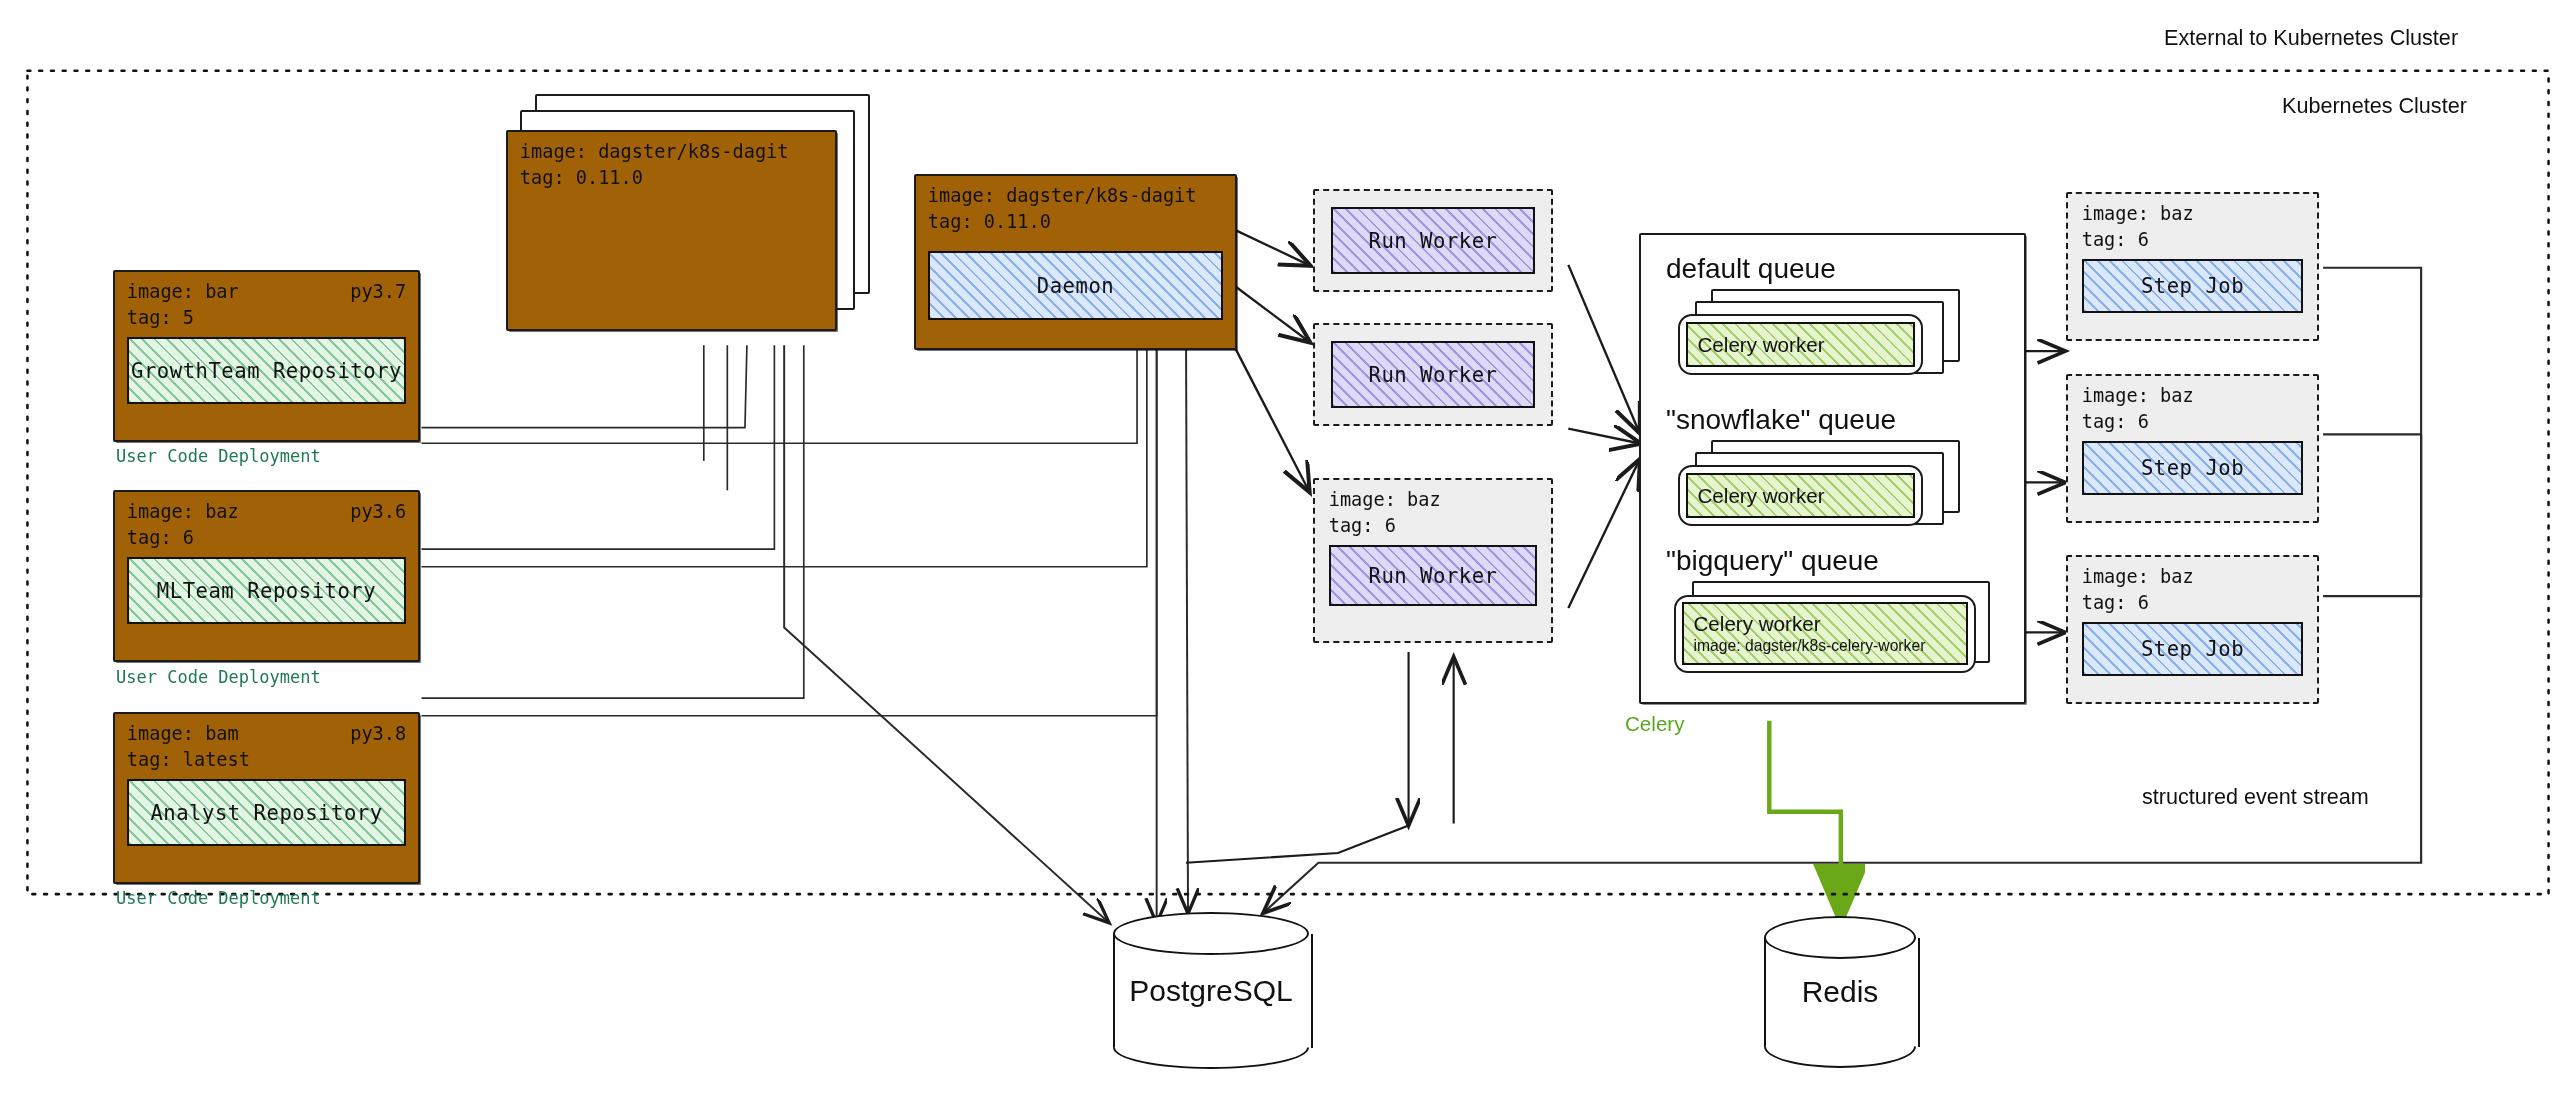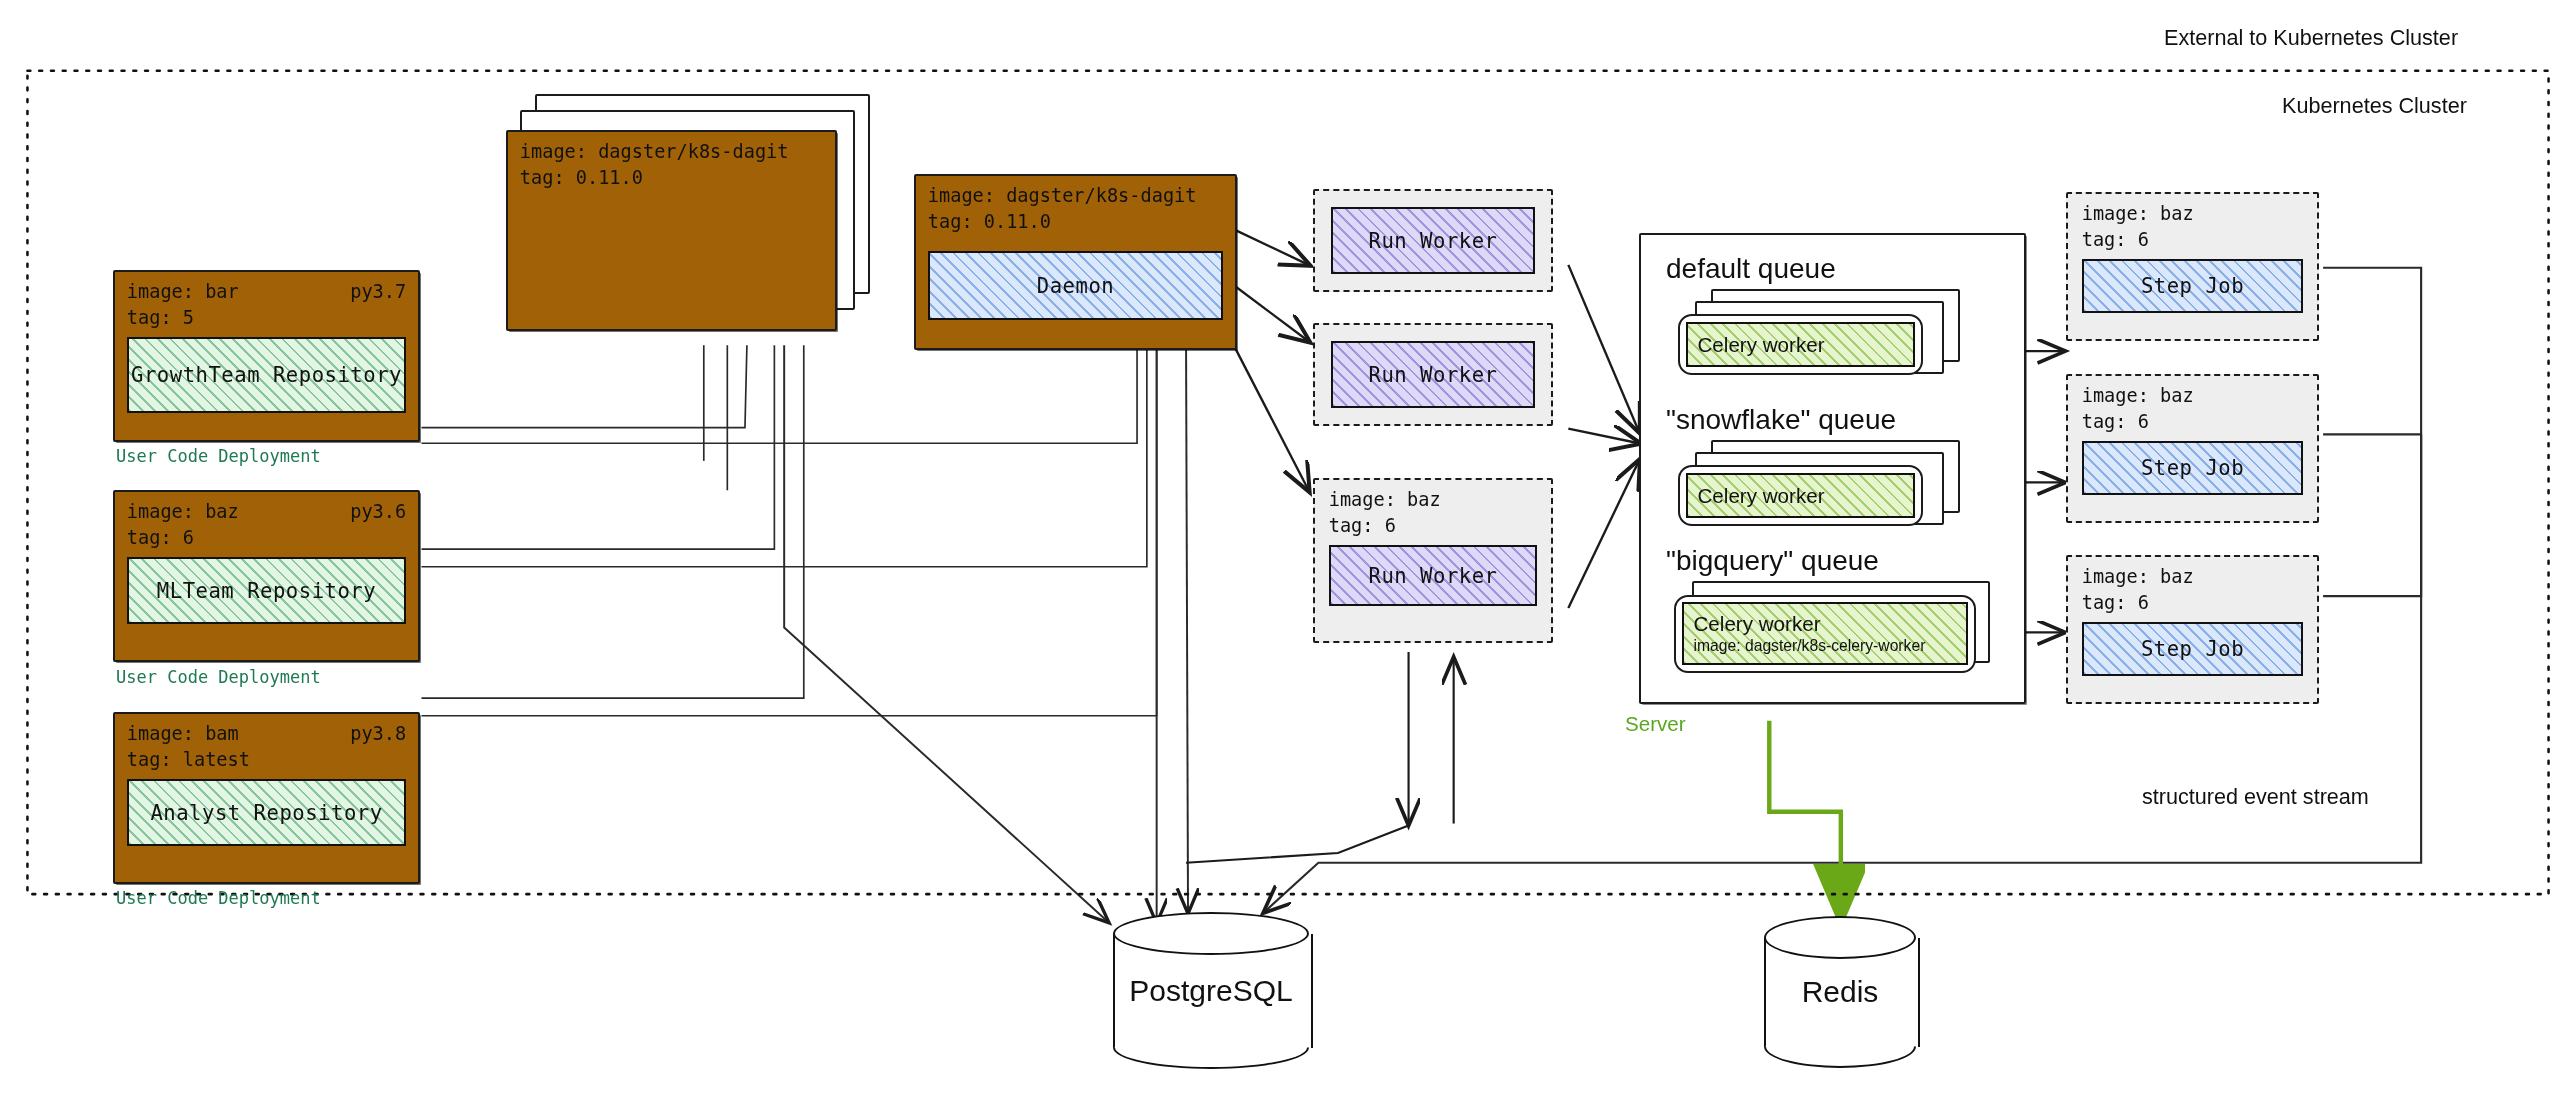--- a/index.html
+++ b/index.html
@@ -208,21 +208,21 @@
   <div class="regionlabel" style="left:2142px;top:784px;">structured event stream</div>
 
   <div class="node pod" style="left:113px;top:270px;width:307px;height:172px;">
     <div class="meta">
       <span class="left">image: bar</span>
       <span class="right">py3.7</span>
     </div>
     <div class="meta" style="padding-top:0">
       <span class="left">tag: 5</span>
     </div>
-    <div class="inner hatch-green" style="height:76px;">GrowthTeam Repository</div>
+    <div class="inner hatch-green" style="height:67px;">GrowthTeam Repository</div>
   </div>
   <div class="caption" style="left:116px;top:446px;">User Code Deployment</div>
 
   <div class="node pod" style="left:113px;top:490px;width:307px;height:172px;">
     <div class="meta">
       <span class="left">image: baz</span>
       <span class="right">py3.6</span>
     </div>
     <div class="meta" style="padding-top:0">
       <span class="left">tag: 6</span>
@@ -272,21 +272,21 @@
     <div class="inner hatch-purple" style="width:100%;height:67px;margin:0 15.7px;">Run Worker</div>
   </div>
 
   <div class="dashwrap" style="left:1313px;top:478px;width:240px;height:165px;">
     <div class="meta"><span>image: baz</span></div>
     <div class="meta" style="padding-top:0"><span>tag: 6</span></div>
     <div class="inner hatch-purple" style="height:61px;">Run Worker</div>
   </div>
 
   <div class="celerybox" style="left:1639px;top:233px;width:387px;height:471px;"></div>
-  <div class="celerylabel" style="left:1625px;top:712px;">Server</div>
+  <div class="celerylabel" style="left:1625px;top:712px;">Celery</div>
 
   <div class="queuebox" style="left:1666px;top:253px;width:314px;">
     <div class="qlabel">default queue</div>
     <div style="position:relative;height:96px;">
       <div class="stackcopy" style="left:45px;top:0px;width:245px;height:69px;"></div>
       <div class="stackcopy" style="left:29px;top:11.8px;width:245px;height:69px;"></div>
       <div class="cw-pod" style="position:absolute;left:11.8px;top:25.5px;width:245px;height:61px;">
         <div class="cw-inner hatch-limegreen" style="height:45px;">
           <span>Celery worker</span>
         </div>

